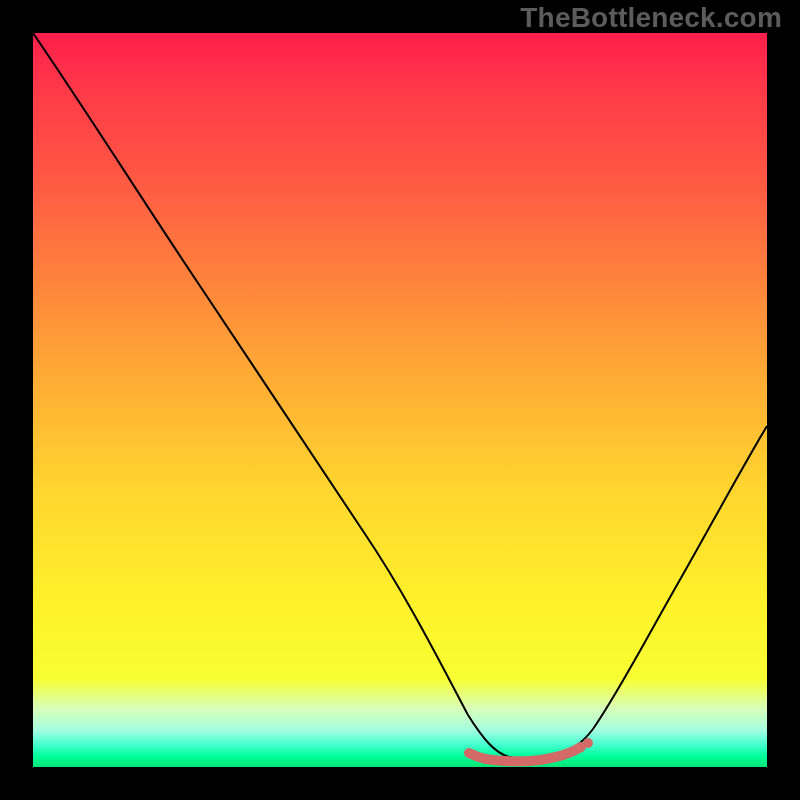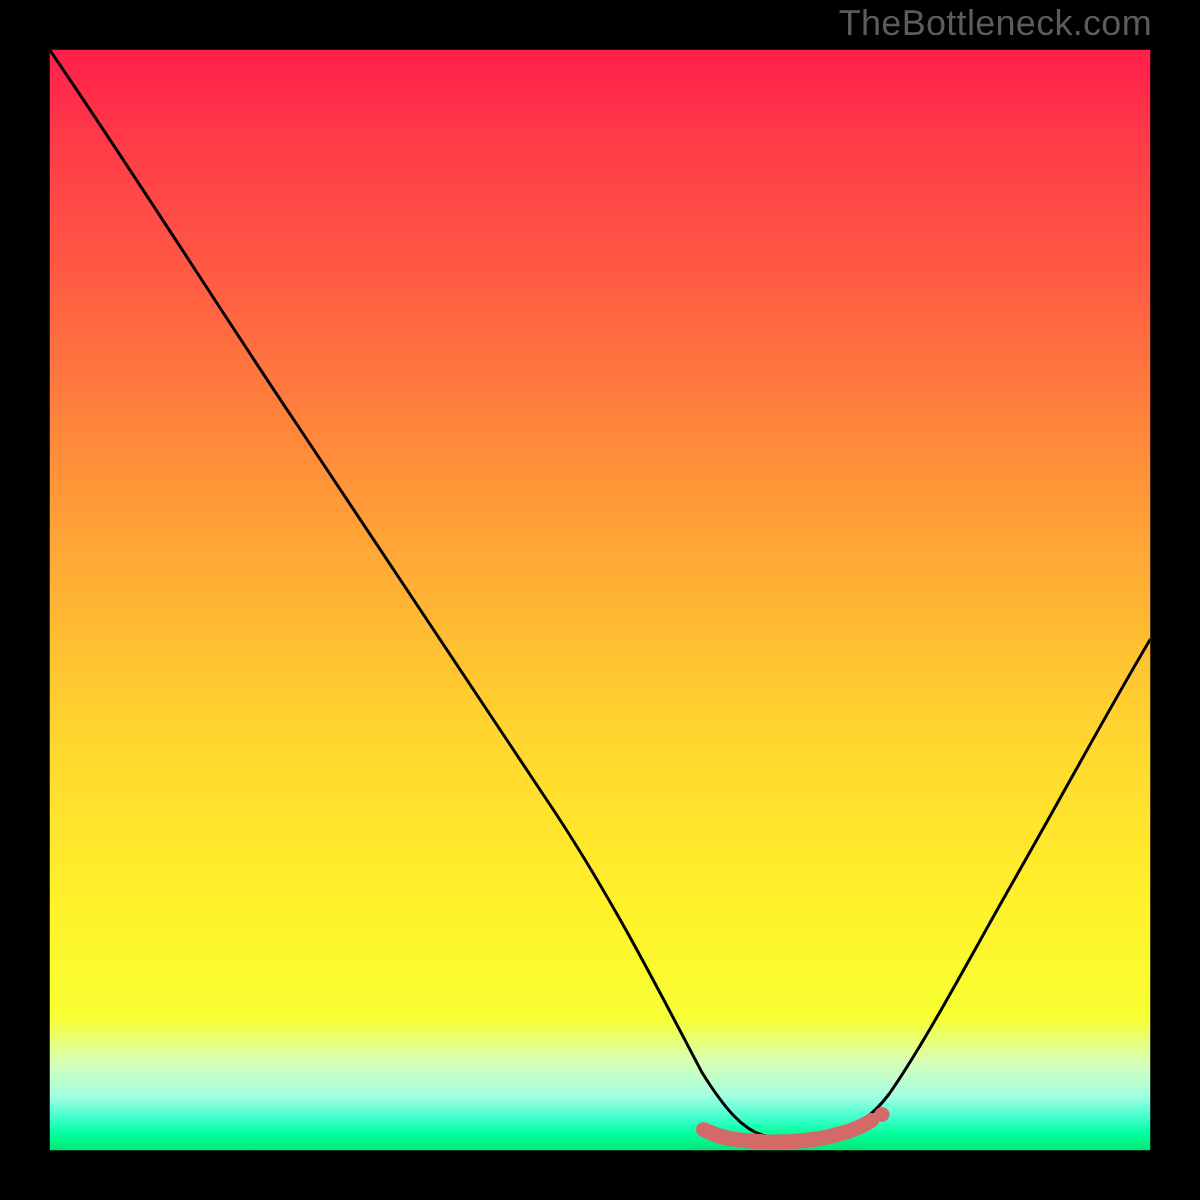--- a/index.html
+++ b/index.html
@@ -13,24 +13,24 @@
   }
   .frame {
     position: relative;
     width: 800px;
     height: 800px;
     background: #000;
   }
   .watermark {
     position: absolute;
     top: 2px;
-    right: 32px;
+    right: 18px;
     color: #5c5c5c;
-    font-size: 24px;
-    font-weight: 400;
+    font-size: 28px;
+    font-weight: 700;
     letter-spacing: 0.2px;
     z-index: 10;
   }
   .plot {
     position: absolute;
     left: 33px;
     top: 33px;
     width: 734px;
     height: 734px;
     overflow: hidden;

